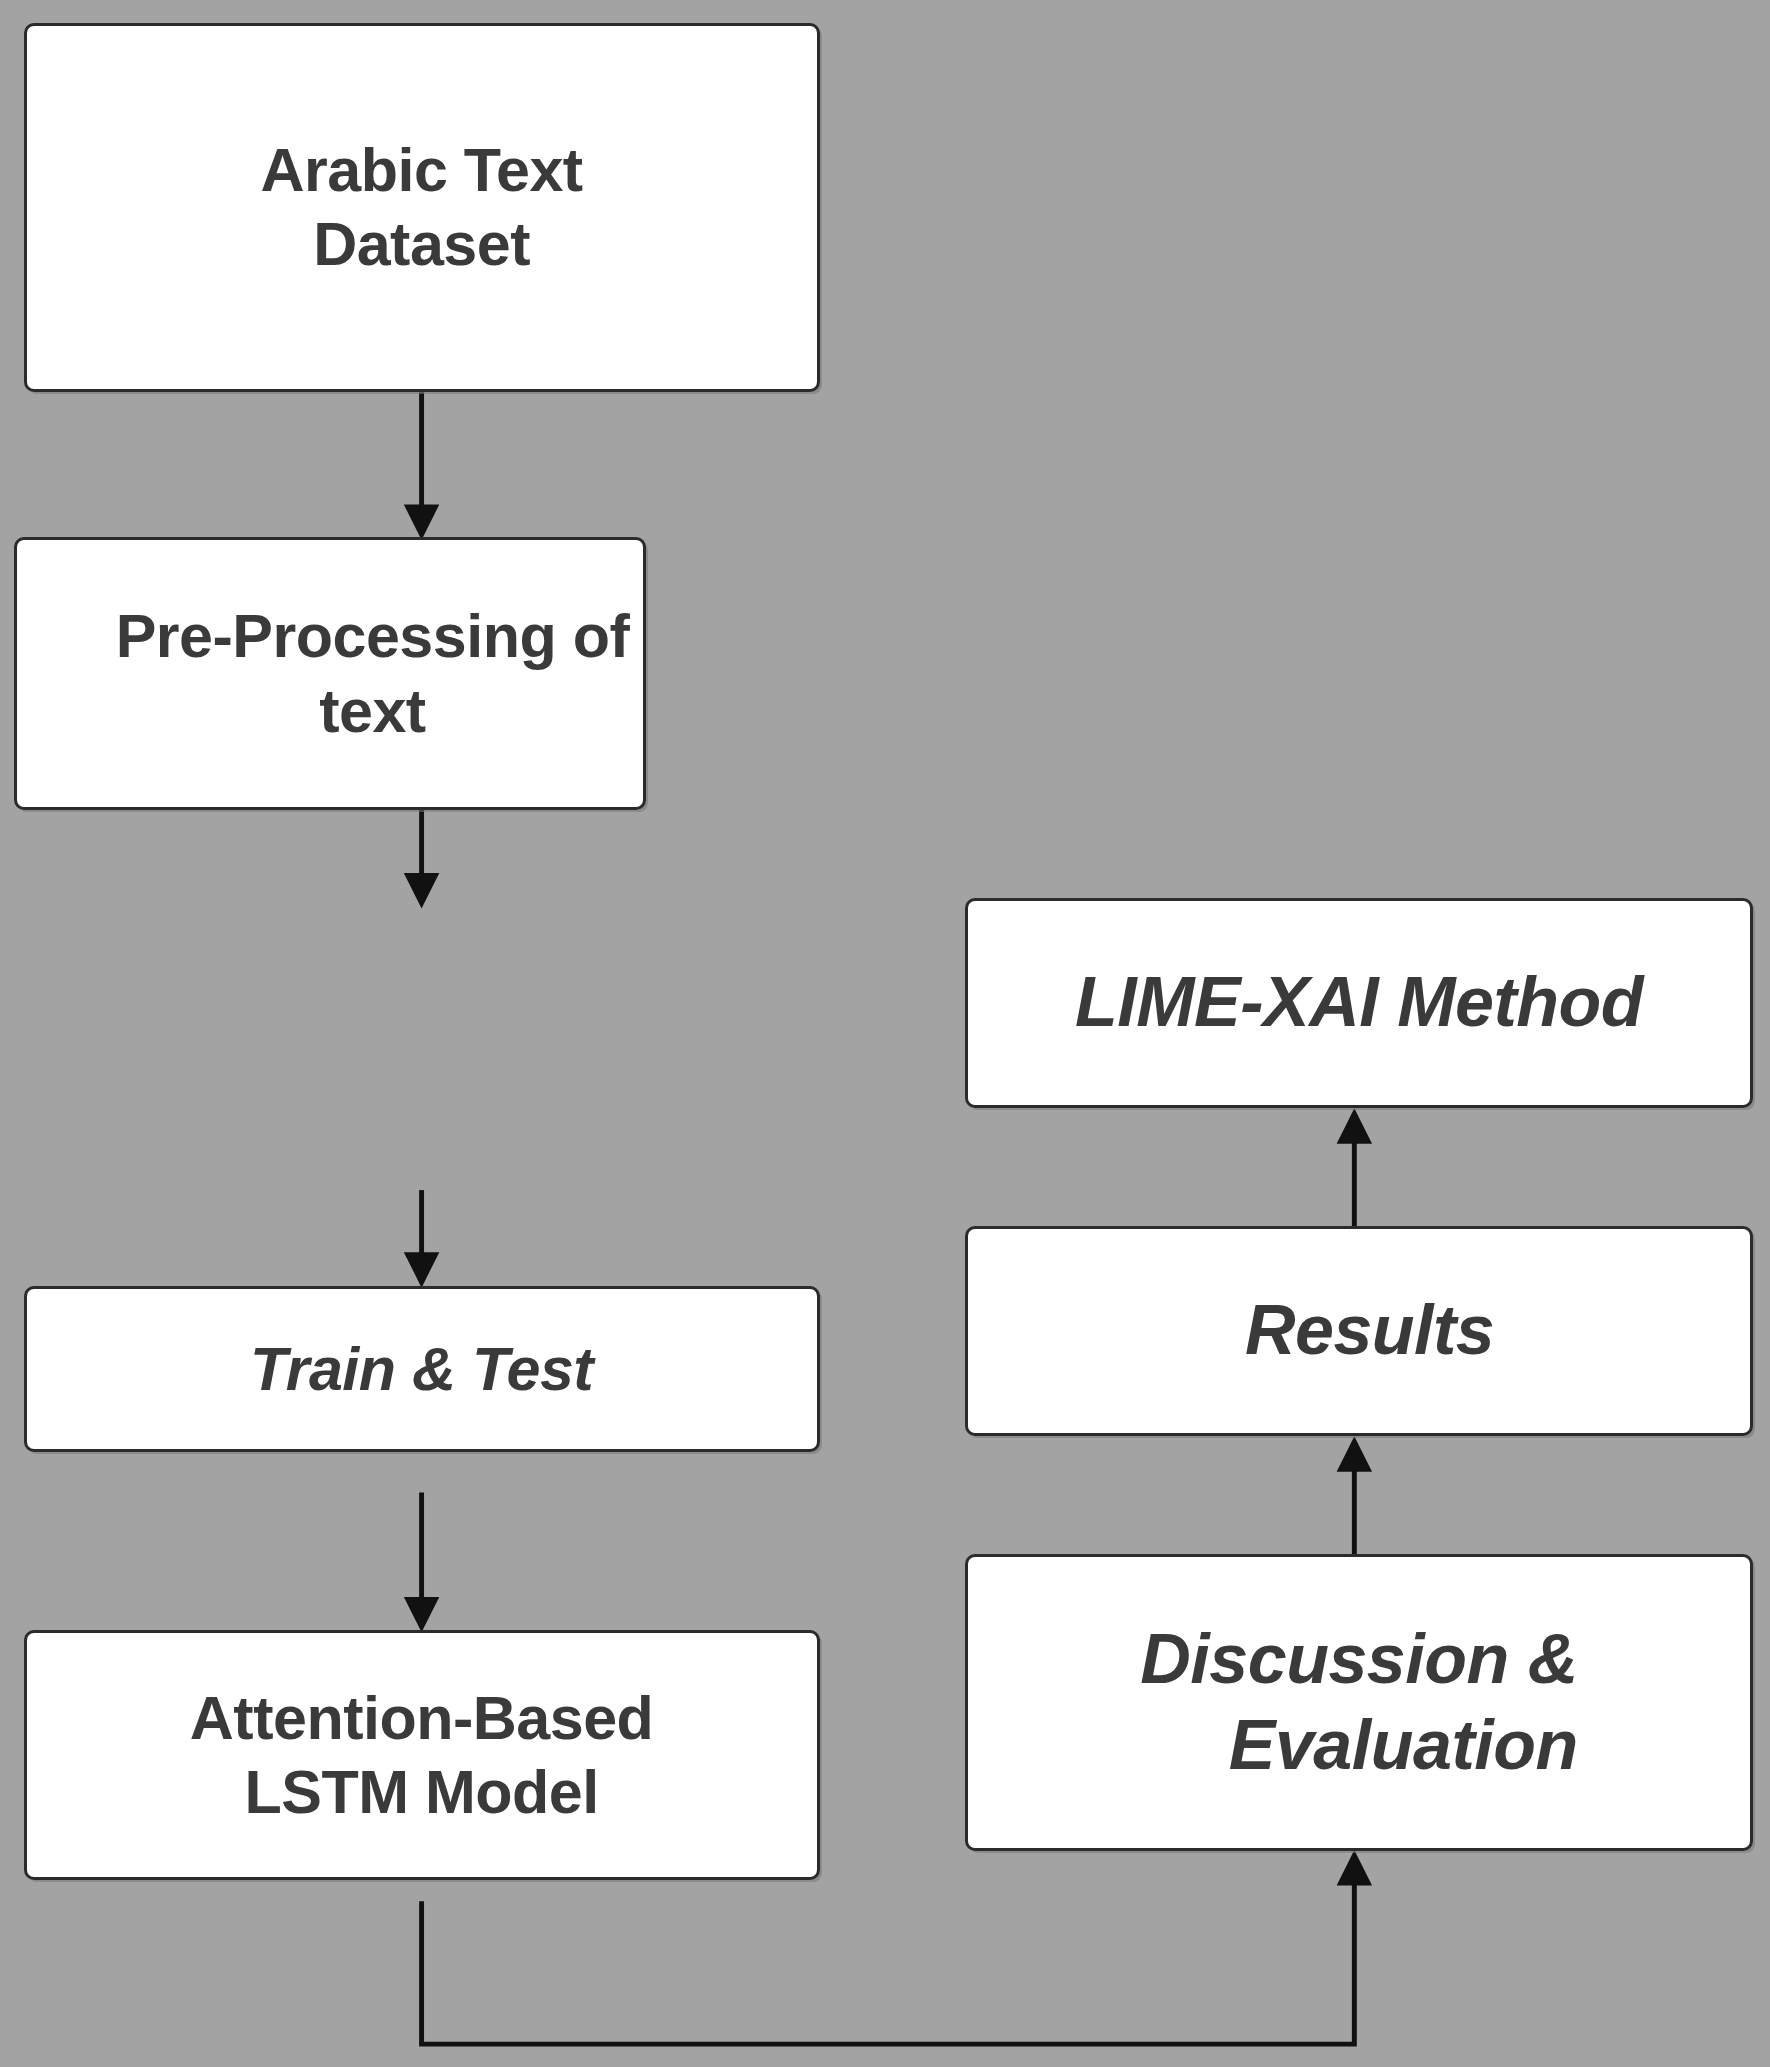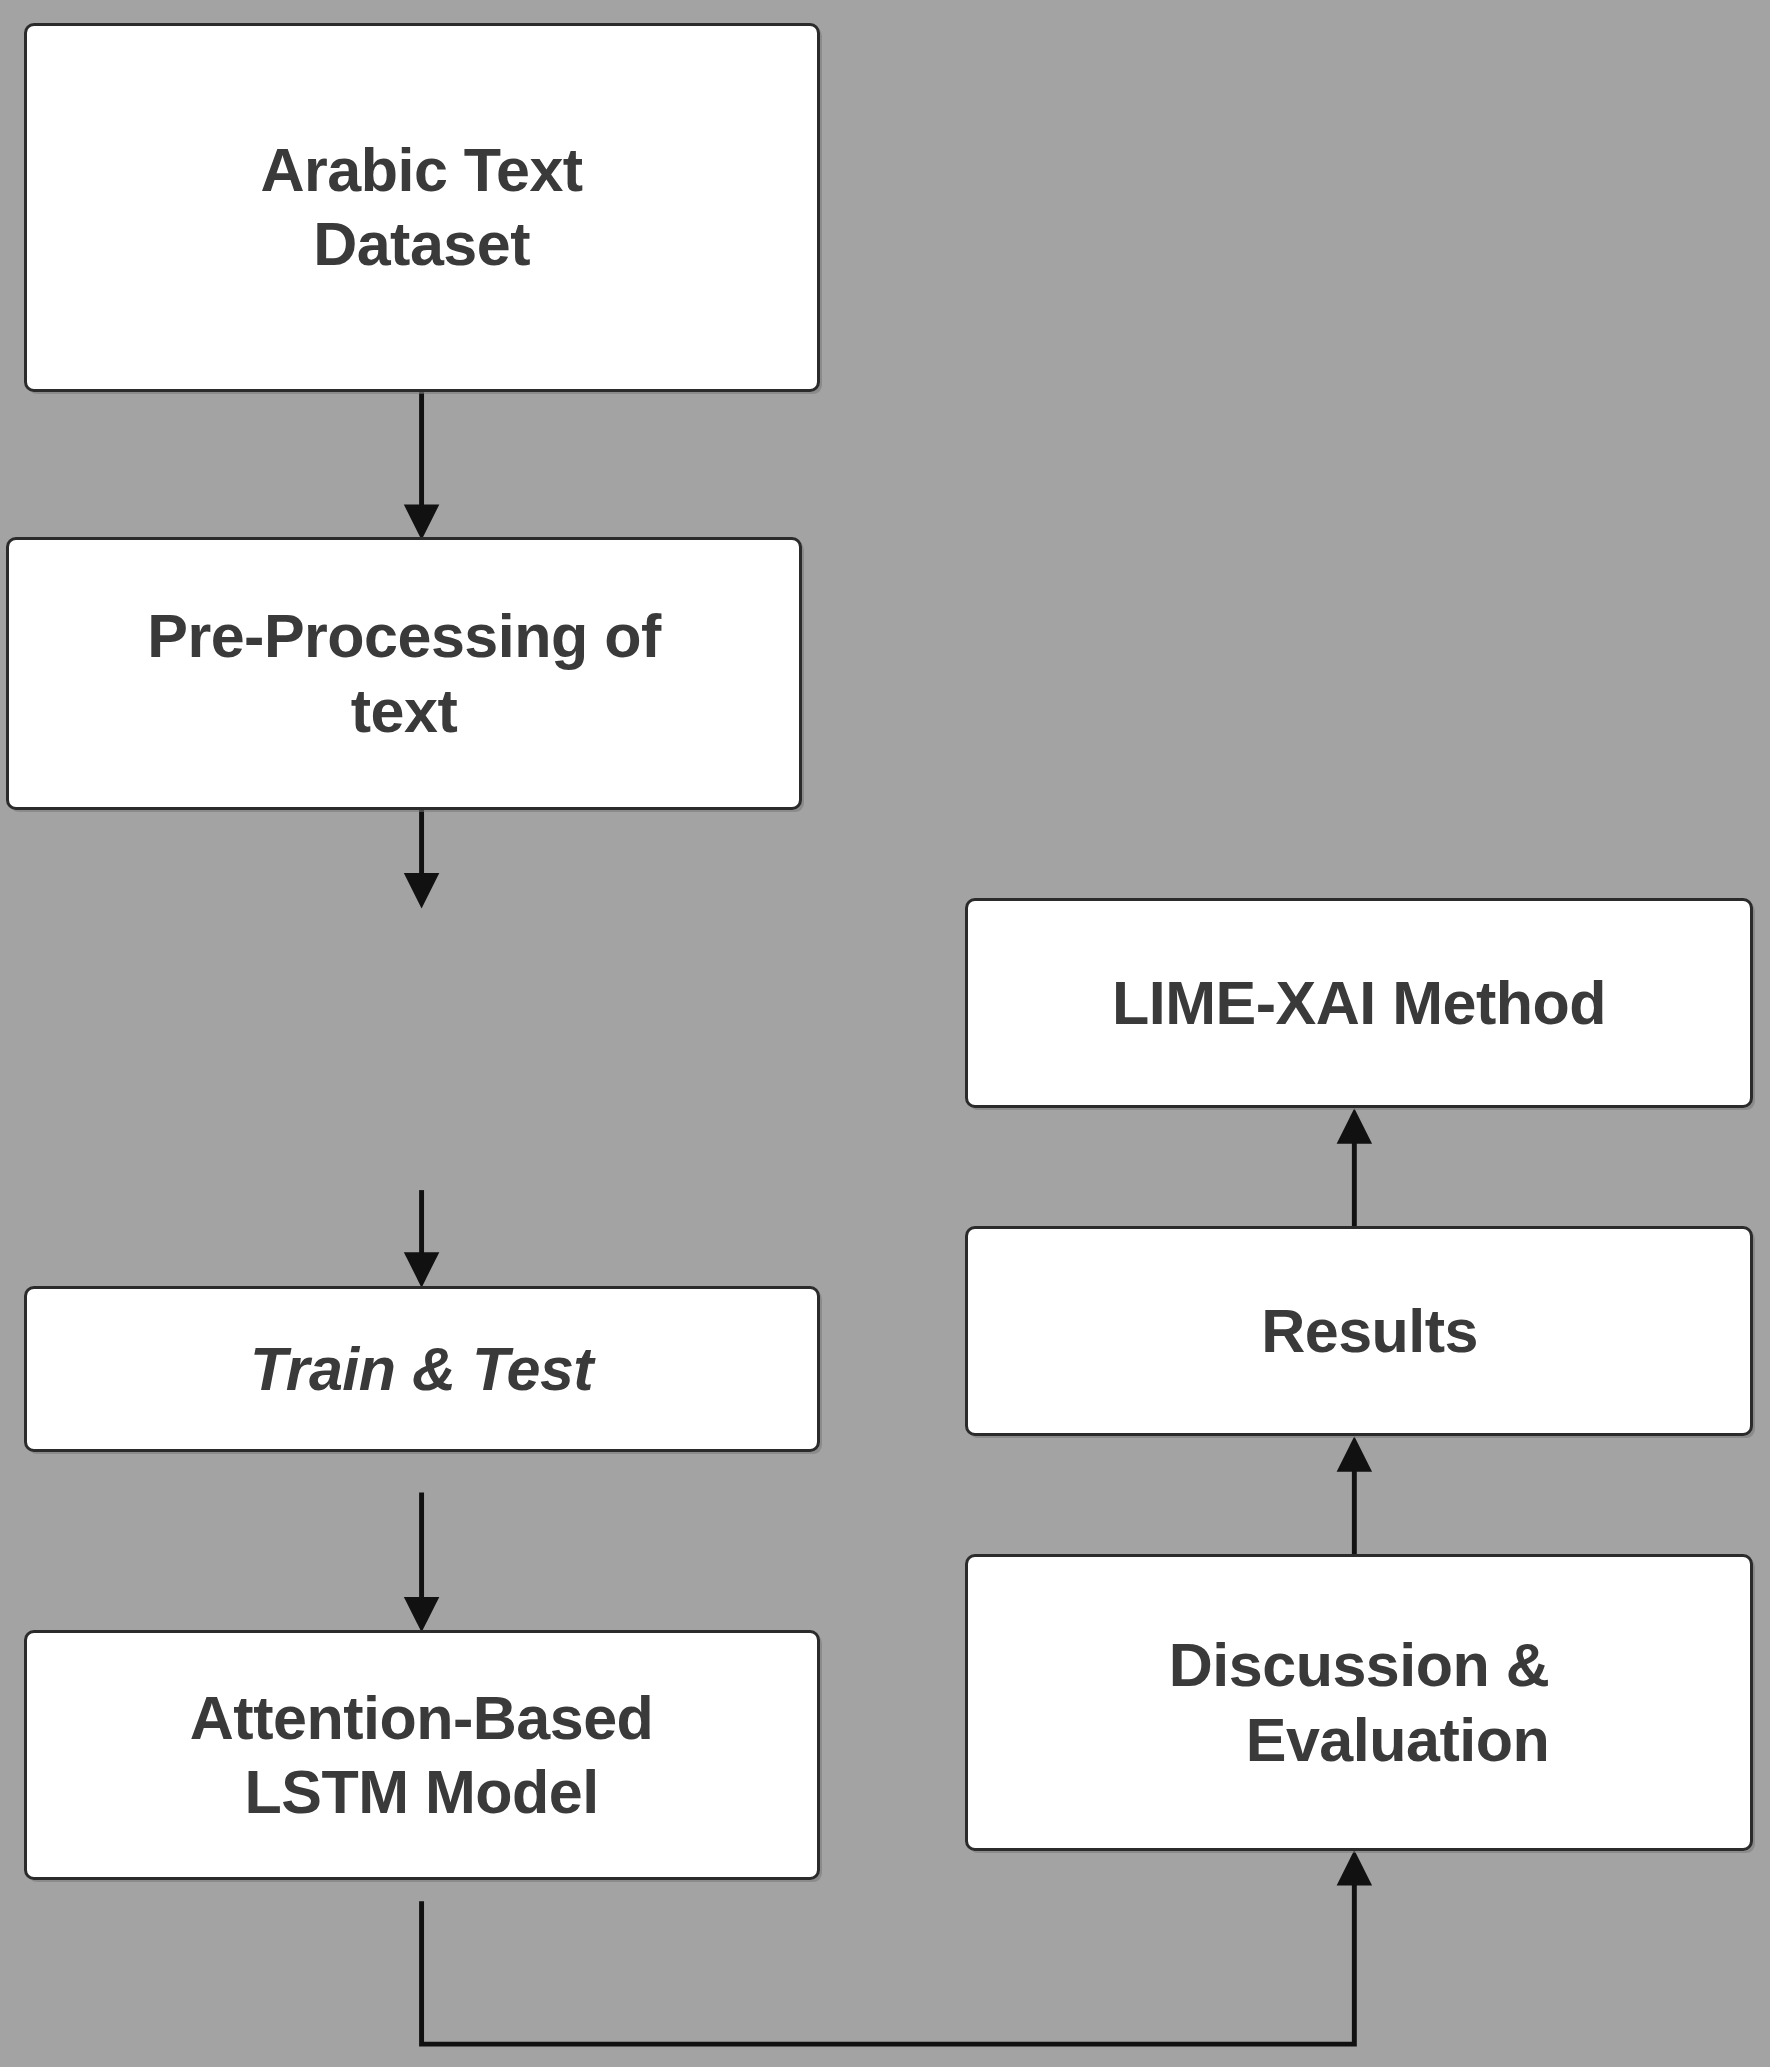--- a/index.html
+++ b/index.html
@@ -31,36 +31,36 @@
   }
   .node .label {
     font-weight: bold;
     color: #3a3a3a;
     line-height: 1.22;
     letter-spacing: -0.5px;
     white-space: pre-line;
   }
   
   #n-dataset      { left: 23.6px;  top: 22.7px;   width: 796px; height: 369px; }
-  #n-preprocess   { left: 6px;  top: 537px;  width: 796px; height: 273px; }
+  #n-preprocess   { left: 14px;  top: 537px;  width: 632px; height: 273px; justify-content: flex-end; }
   #n-stopword     { left: 23.6px;  top: 906px;  width: 796px; height: 284px; }
   #n-traintest    { left: 23.6px;  top: 1286px; width: 796px; height: 166px; font-style: italic; }
   #n-lstm         { left: 23.6px;  top: 1630px; width: 796px; height: 250px; }
   #n-lime         { left: 965px; top: 898px;  width: 788px; height: 210px; }
   #n-results      { left: 965px; top: 1226px; width: 788px; height: 210px; padding-left: 35px; }
   #n-discussion   { left: 965px; top: 1554px; width: 788px; height: 297px; text-align: right; }
 
   #n-dataset .label,
   #n-preprocess .label,
   #n-stopword .label,
   #n-traintest .label,
   #n-lstm .label     { font-size: 61px; }
   #n-lime .label,
   #n-results .label,
-  #n-discussion .label { font-size: 61px; }
+  #n-discussion .label { font-size: 70px; font-style: italic; }
 
   .edge-svg {
     position: absolute;
     left: 0;
     top: 0;
     width: 1770px;
     height: 2068px;
     pointer-events: none;
   }
   .edge-line {

